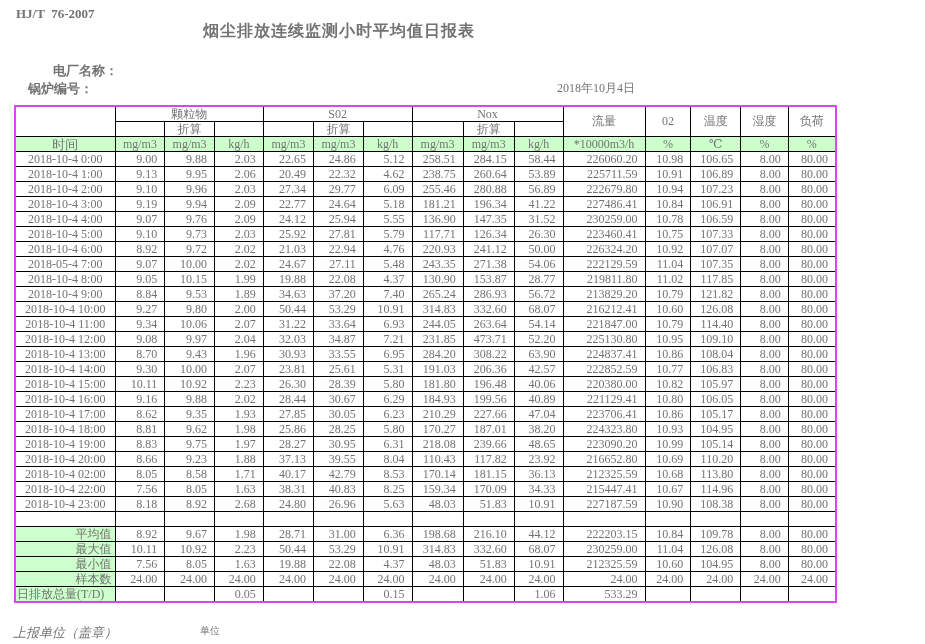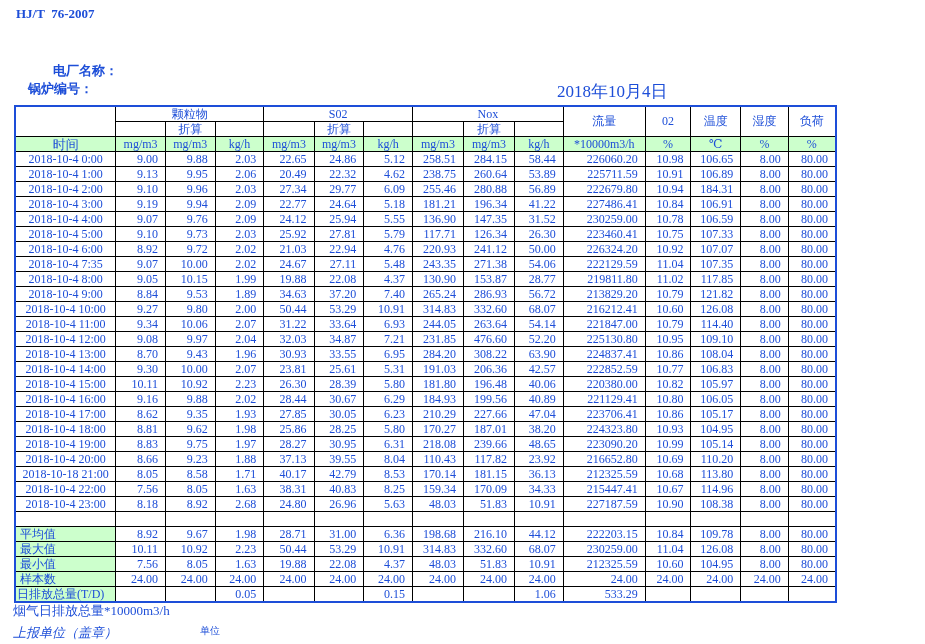--- a/index.html
+++ b/index.html
@@ -1,43 +1,44 @@
 <!DOCTYPE html>
 <html><head>
 <meta charset="utf-8">
 <style>
   html,body{margin:0;padding:0;background:#fff;}
   .page{position:relative;width:837px;height:644px;background:#ffffff;overflow:hidden;
-        font-family:"Liberation Serif","DejaVu Serif",serif;color:#1d4ed8;}
+        font-family:"Liberation Serif","DejaVu Serif",serif;color:#737373;}
   .std{position:absolute;left:16px;top:6px;font-size:13px;font-weight:bold;white-space:pre;}
   .title{position:absolute;left:203px;top:21px;font-size:16px;font-weight:bold;letter-spacing:1px;}
   .plant{position:absolute;left:12px;top:62px;font-size:13px;font-weight:bold;padding-left:41px;}
   .boiler{position:absolute;left:28px;top:80px;font-size:13px;font-weight:bold;}
-  .date{position:absolute;left:557px;top:80px;font-size:17px;}
+  .date{position:absolute;left:557px;top:80px;font-size:12px;}
   table.report{position:absolute;left:14px;top:105px;border-collapse:collapse;table-layout:fixed;
-        border:2px solid #1d4ed8;font-size:12px;}
+        border:2px solid #d946ef;font-size:12px;}
   table.report td, table.report th{border:1px solid #000;height:14px;padding:0 4px;
         overflow:hidden;white-space:nowrap;font-weight:normal;line-height:13px;}
   .green{background:#ccffcc;}
   .ctr{text-align:center;}
   .num{text-align:right;padding-right:7px !important;}
-  .lbl{padding-right:3px !important;}
+  .lbl{text-align:right;padding-right:3px !important;}
   .lbl-left{text-align:left;padding-left:1px !important;margin-top:28px;}
   .units td{height:15px;}
   .spacer td{height:12px;}
   .note1{position:absolute;left:13px;top:602px;font-size:13px;}
   .note2{position:absolute;left:13px;top:624px;font-size:13px;font-style:italic;}
   .note3{position:absolute;left:200px;top:624px;font-size:10px;}
 </style>
 </head>
 <body>
 
 <div class="page">
 
   <div class="std">HJ/T  76-2007</div>
+  <div class="title">烟尘排放连续监测小时平均值日报表</div>
   <div class="plant">电厂名称：</div>
   <div class="boiler">锅炉编号：</div>
   <div class="date">2018年10月4日</div>
 
   <table class="report">
     <colgroup>
       <col style="width:104px">
         <col style="width:54px">
         <col style="width:54px">
         <col style="width:55px">
@@ -135,21 +136,21 @@
           <td class="num">9.96</td>
           <td class="num">2.03</td>
           <td class="num">27.34</td>
           <td class="num">29.77</td>
           <td class="num">6.09</td>
           <td class="num">255.46</td>
           <td class="num">280.88</td>
           <td class="num">56.89</td>
           <td class="num">222679.80</td>
           <td class="num">10.94</td>
-          <td class="num">184.31</td>
+          <td class="num">107.23</td>
           <td class="num">8.00</td>
           <td class="num">80.00</td>
         </tr>
         <tr>
           <td class="ctr">2018-10-4 3:00</td>
           <td class="num">9.19</td>
           <td class="num">9.94</td>
           <td class="num">2.09</td>
           <td class="num">22.77</td>
           <td class="num">24.64</td>
@@ -208,21 +209,21 @@
           <td class="num">220.93</td>
           <td class="num">241.12</td>
           <td class="num">50.00</td>
           <td class="num">226324.20</td>
           <td class="num">10.92</td>
           <td class="num">107.07</td>
           <td class="num">8.00</td>
           <td class="num">80.00</td>
         </tr>
         <tr>
-          <td class="ctr">2018-10-4 7:35</td>
+          <td class="ctr">2018-05-4 7:00</td>
           <td class="num">9.07</td>
           <td class="num">10.00</td>
           <td class="num">2.02</td>
           <td class="num">24.67</td>
           <td class="num">27.11</td>
           <td class="num">5.48</td>
           <td class="num">243.35</td>
           <td class="num">271.38</td>
           <td class="num">54.06</td>
           <td class="num">222129.59</td>
@@ -301,21 +302,21 @@
         </tr>
         <tr>
           <td class="ctr">2018-10-4 12:00</td>
           <td class="num">9.08</td>
           <td class="num">9.97</td>
           <td class="num">2.04</td>
           <td class="num">32.03</td>
           <td class="num">34.87</td>
           <td class="num">7.21</td>
           <td class="num">231.85</td>
-          <td class="num">476.60</td>
+          <td class="num">473.71</td>
           <td class="num">52.20</td>
           <td class="num">225130.80</td>
           <td class="num">10.95</td>
           <td class="num">109.10</td>
           <td class="num">8.00</td>
           <td class="num">80.00</td>
         </tr>
         <tr>
           <td class="ctr">2018-10-4 13:00</td>
           <td class="num">8.70</td>
@@ -446,21 +447,21 @@
           <td class="num">110.43</td>
           <td class="num">117.82</td>
           <td class="num">23.92</td>
           <td class="num">216652.80</td>
           <td class="num">10.69</td>
           <td class="num">110.20</td>
           <td class="num">8.00</td>
           <td class="num">80.00</td>
         </tr>
         <tr>
-          <td class="ctr">2018-10-18 21:00</td>
+          <td class="ctr">2018-10-4 02:00</td>
           <td class="num">8.05</td>
           <td class="num">8.58</td>
           <td class="num">1.71</td>
           <td class="num">40.17</td>
           <td class="num">42.79</td>
           <td class="num">8.53</td>
           <td class="num">170.14</td>
           <td class="num">181.15</td>
           <td class="num">36.13</td>
           <td class="num">212325.59</td>
@@ -601,17 +602,16 @@
           <td class="num">1.06</td>
           <td class="num">533.29</td>
           <td class="num"></td>
           <td class="num"></td>
           <td class="num"></td>
           <td class="num"></td>
         </tr>
       </tbody>
   </table>
 
-  <div class="note1">烟气日排放总量*10000m3/h</div>
   <div class="note2">上报单位（盖章）</div>
   <div class="note3">单位</div>
 
 </div>
 
 </body></html>

